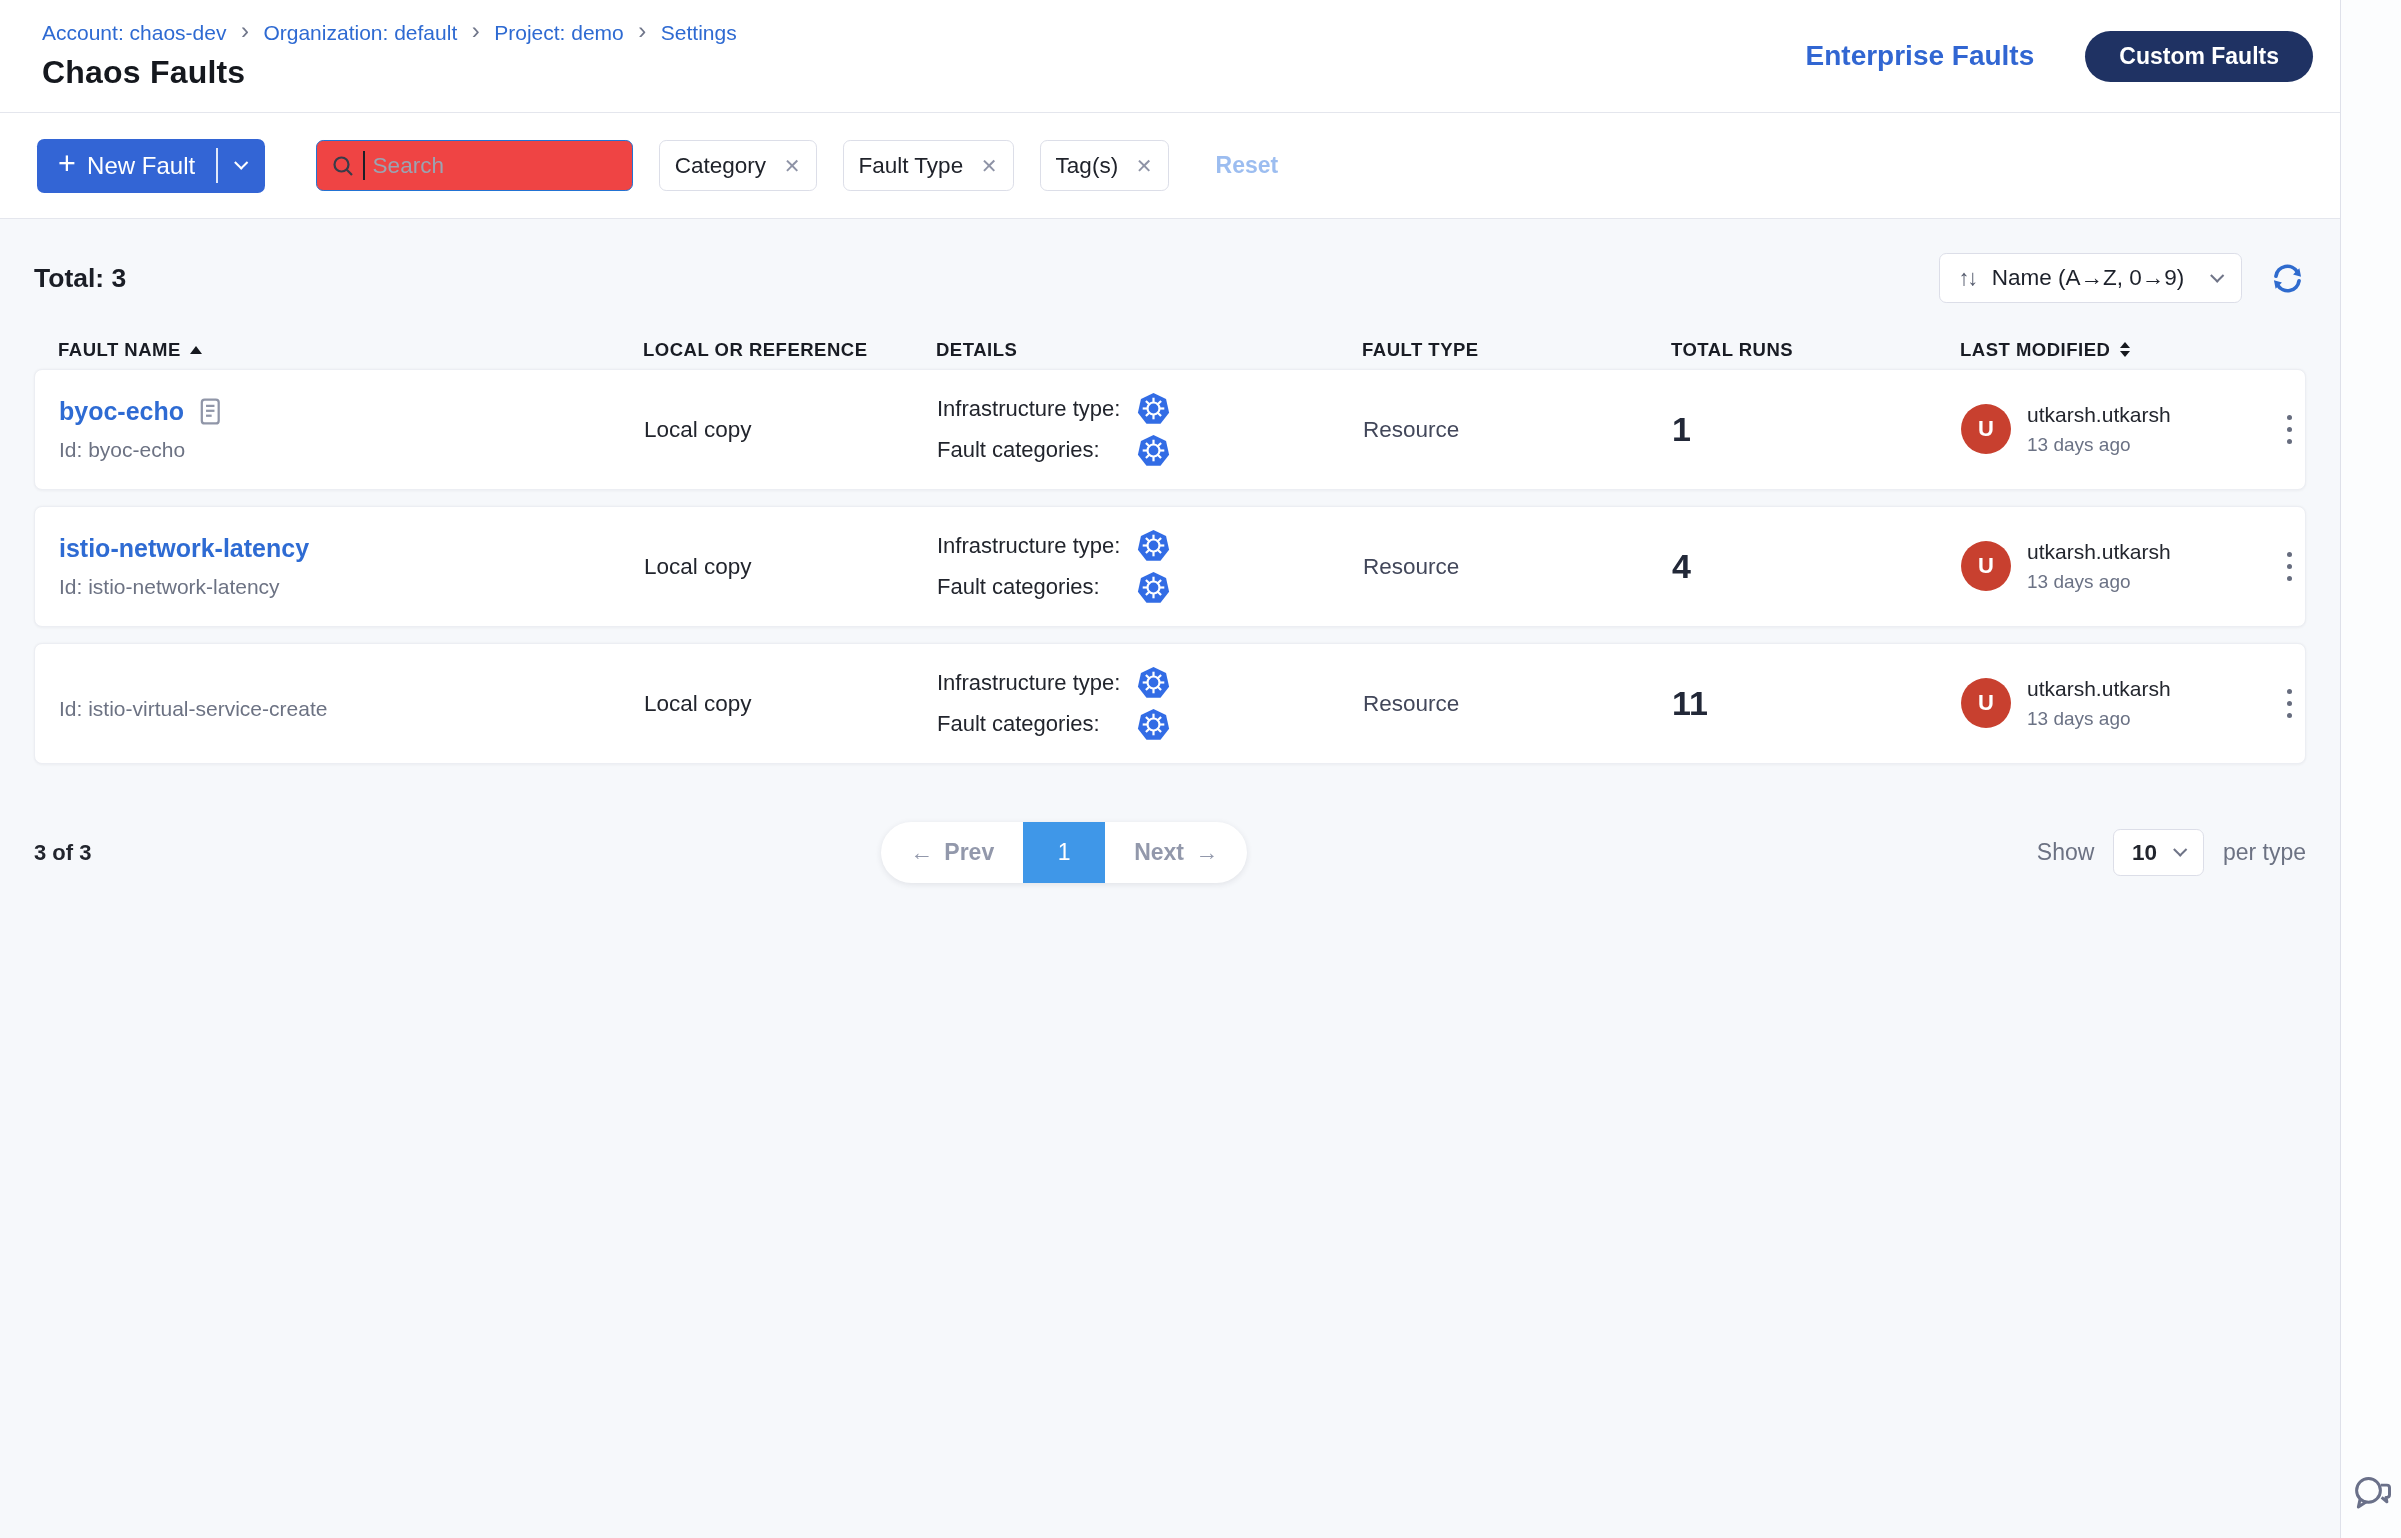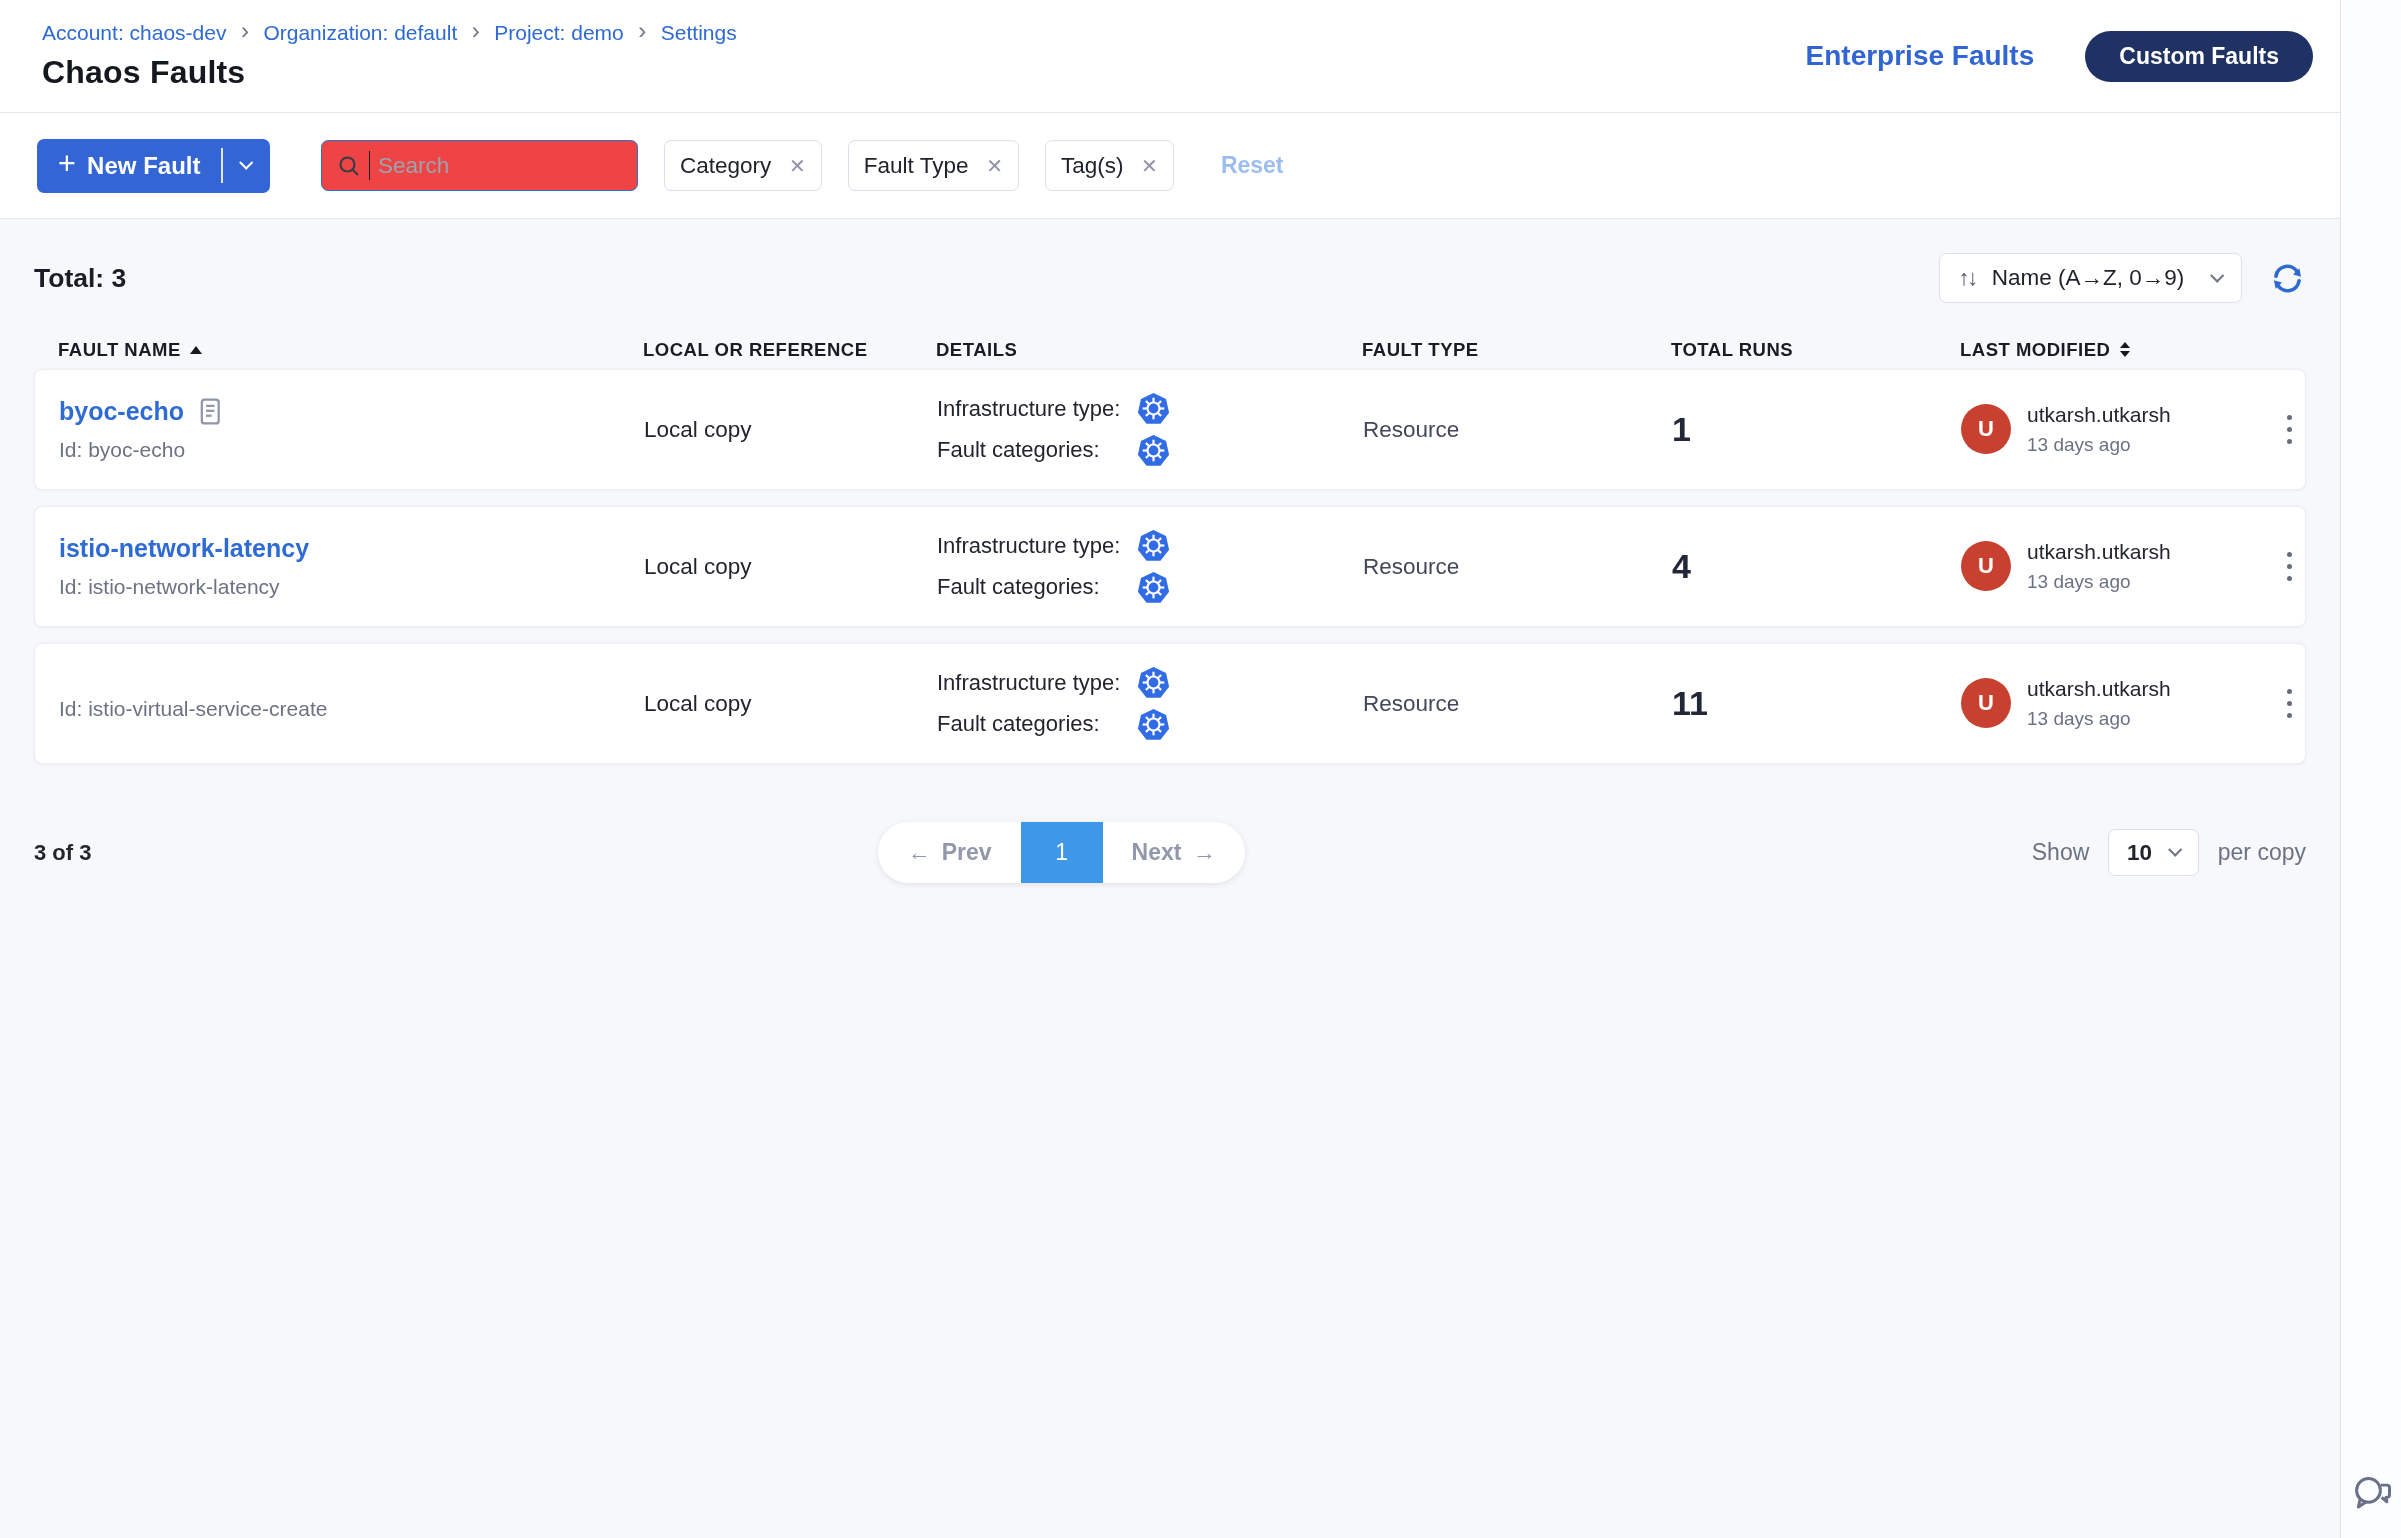--- a/index.html
+++ b/index.html
@@ -25,21 +25,21 @@
   }
 
   
   .toolbar {
     width:2340px; height:106px; background:#fff; border-bottom:0.8px solid #e4e6ed;
     display:flex; align-items:center; padding:0 37px;
   }
   .split-btn { display:flex; align-items:stretch; height:54px; border-radius:7.2px; overflow:hidden; background:#3365d5; cursor:pointer; }
   .split-btn .main { display:flex; align-items:center; gap:11.3px; padding:0 21px; color:#fff; }
   .split-btn .plus { font-size:30.5px; font-weight:400; line-height:1; transform:translateY(-1.6px); }
-  .split-btn .label { font-size:24px; font-weight:700; }
+  .split-btn .label { font-size:24px; font-weight:400; }
   .split-btn .vdiv { width:1.6px; background:rgba(255,255,255,0.85); margin:9.6px 0; }
   .split-btn .caret-zone { width:47px; display:flex; align-items:center; justify-content:center; }
   .chev { display:inline-block; width:10.4px; height:10.4px; border-right:2.4px solid #fff; border-bottom:2.4px solid #fff; transform:rotate(45deg) translate(-1.6px,-1.6px); }
   .chev.gray { border-color:#6f7487; }
 
   .search-box {
     margin-left:51px; width:317px; height:51px; border:1.6px solid #2273d3; border-radius:7.2px;
     background:#ef4444; display:flex; align-items:center; padding:0 14.5px; gap:8px;
   }
   .search-box svg { flex:0 0 auto; }
@@ -427,21 +427,21 @@
             <span>→</span>
           </button>
         </div>
       </div>
       <div class="show-group">
         <span class="show-label">Show</span>
         <div class="size-select">
           <span class="size-value">10</span>
           <i class="chev gray"></i>
         </div>
-        <span class="per-page-label">per copy</span>
+        <span class="per-page-label">per type</span>
       </div>
     </div>
 
   </main>
 
   <div class="right-rail">
     <div class="chat-icon">
       <svg width="42" height="42" viewBox="0 0 24 24" fill="none" stroke="#6a7089" stroke-width="1.7">
         <circle cx="10" cy="10.5" r="6.8"></circle>
         <path d="M5.2 15.5 L4.2 20 L8.8 17" stroke-linejoin="round"></path>

